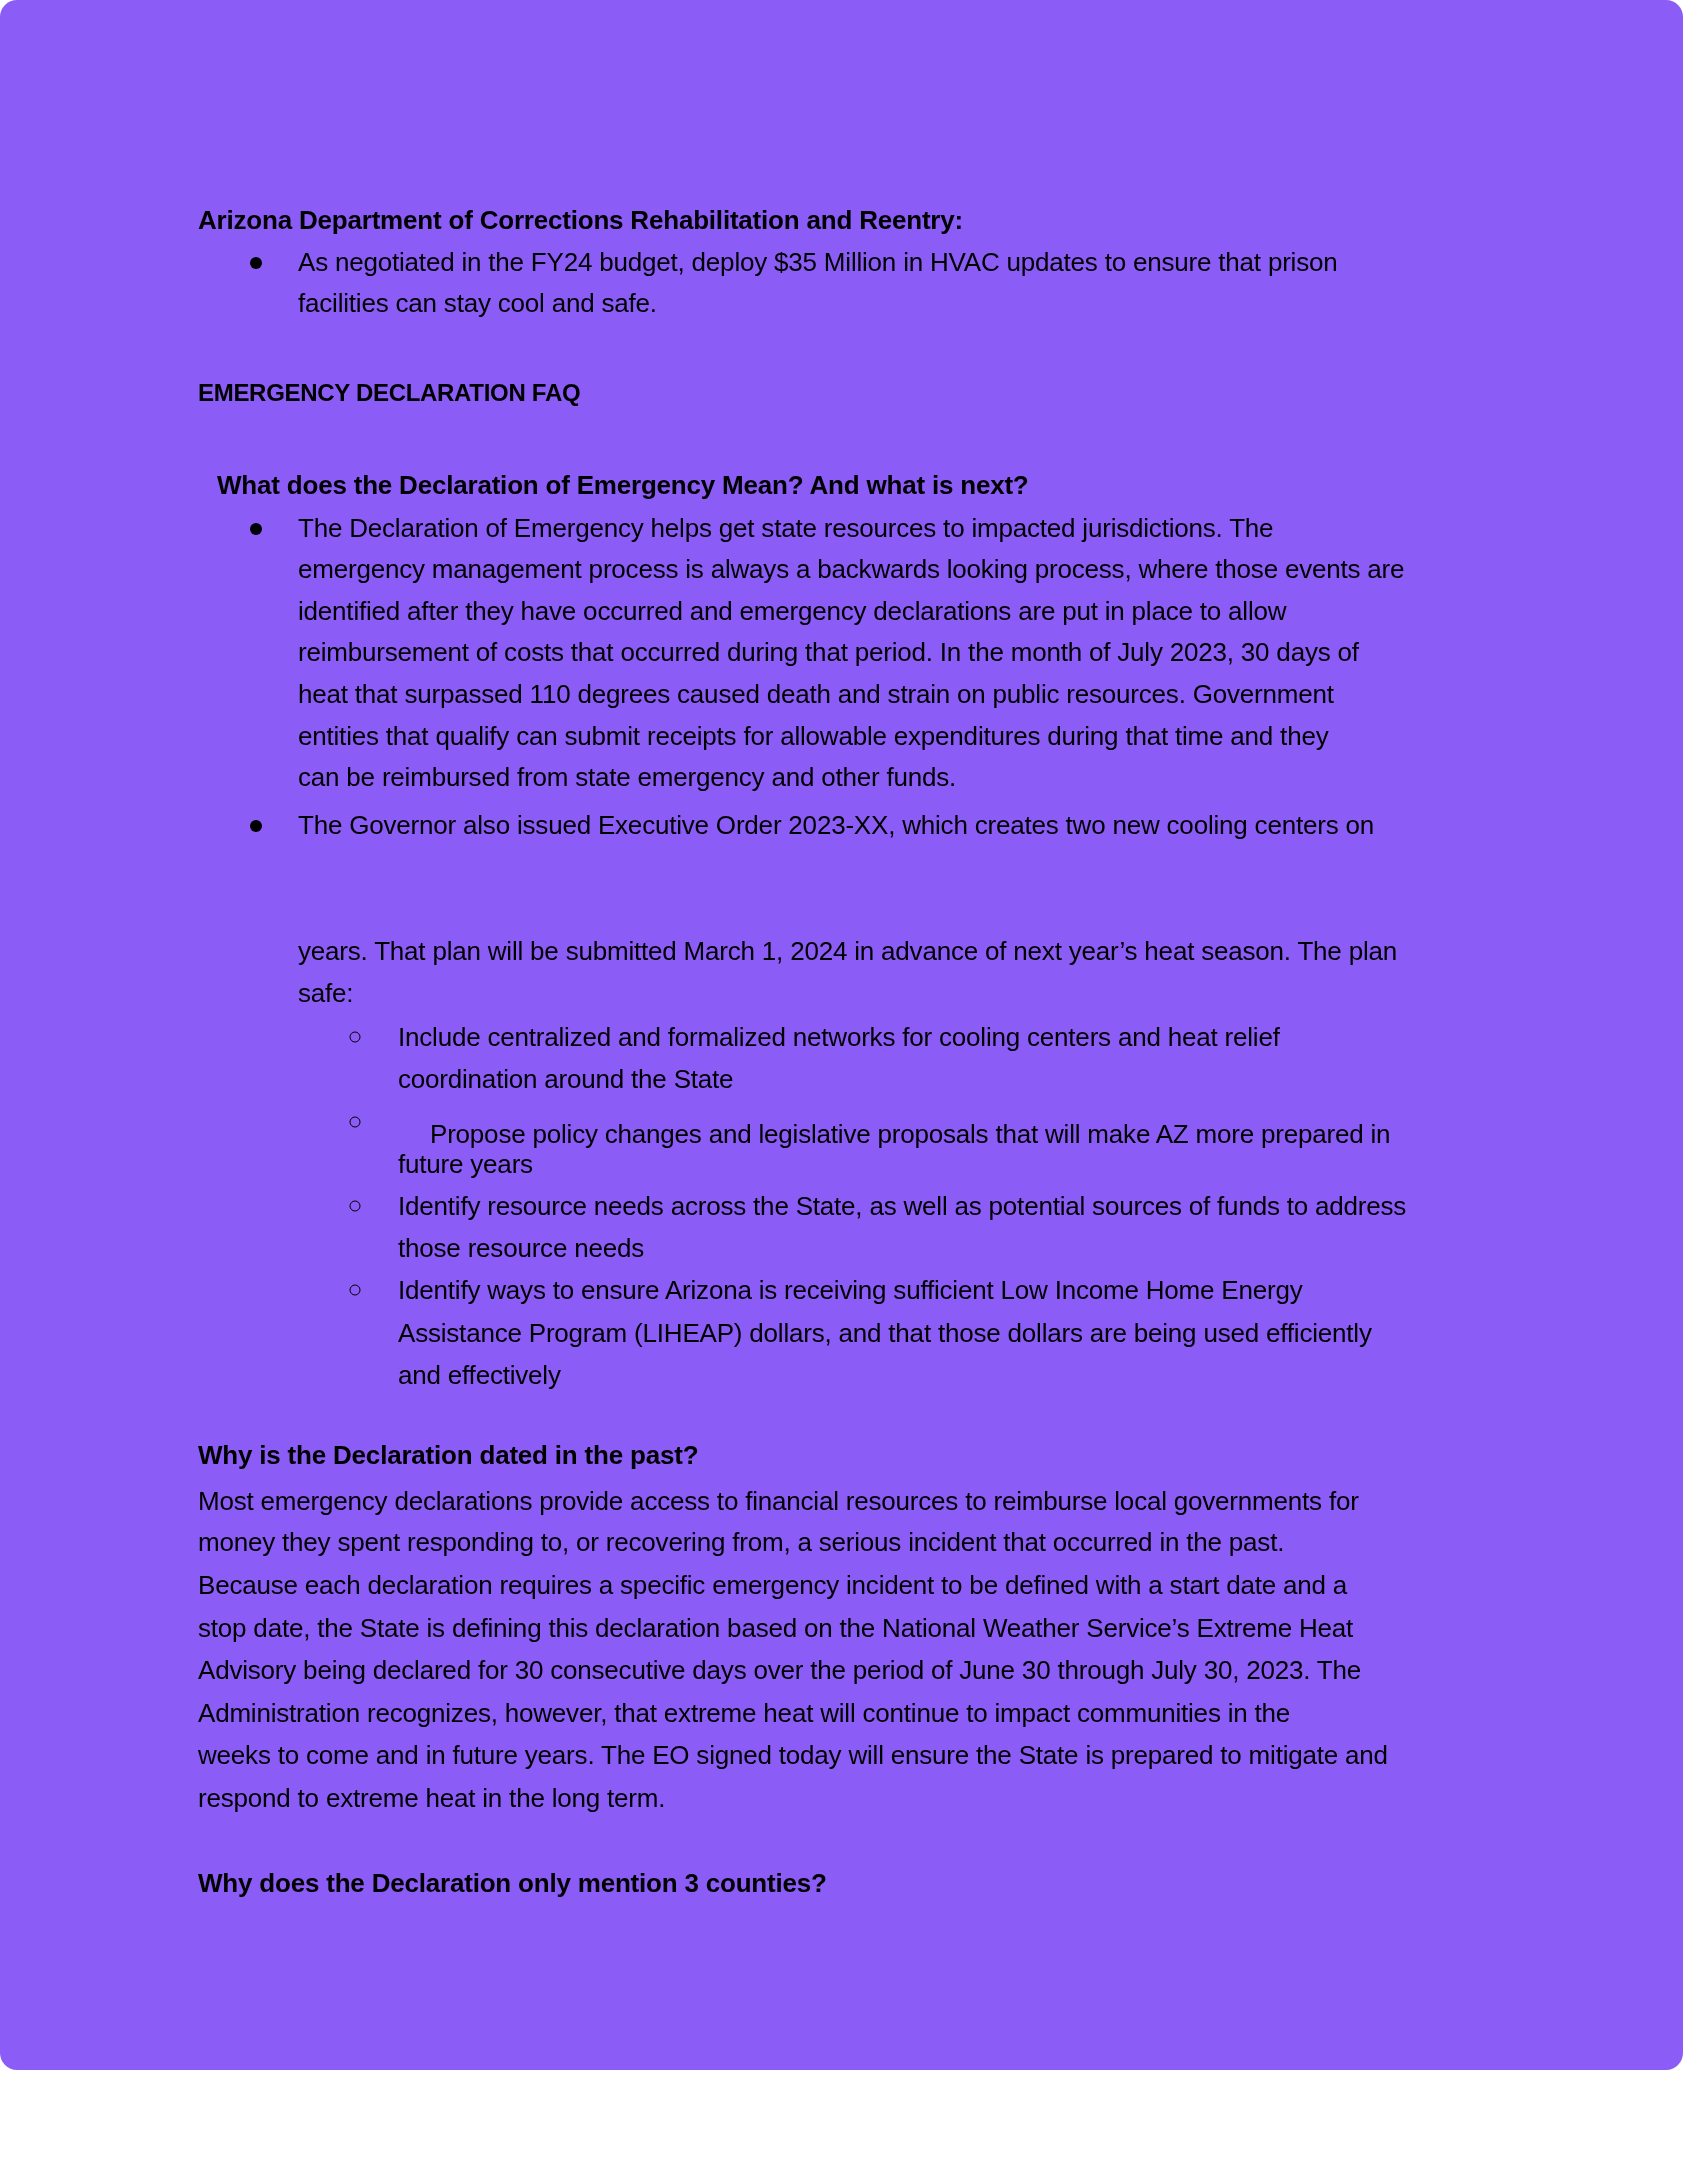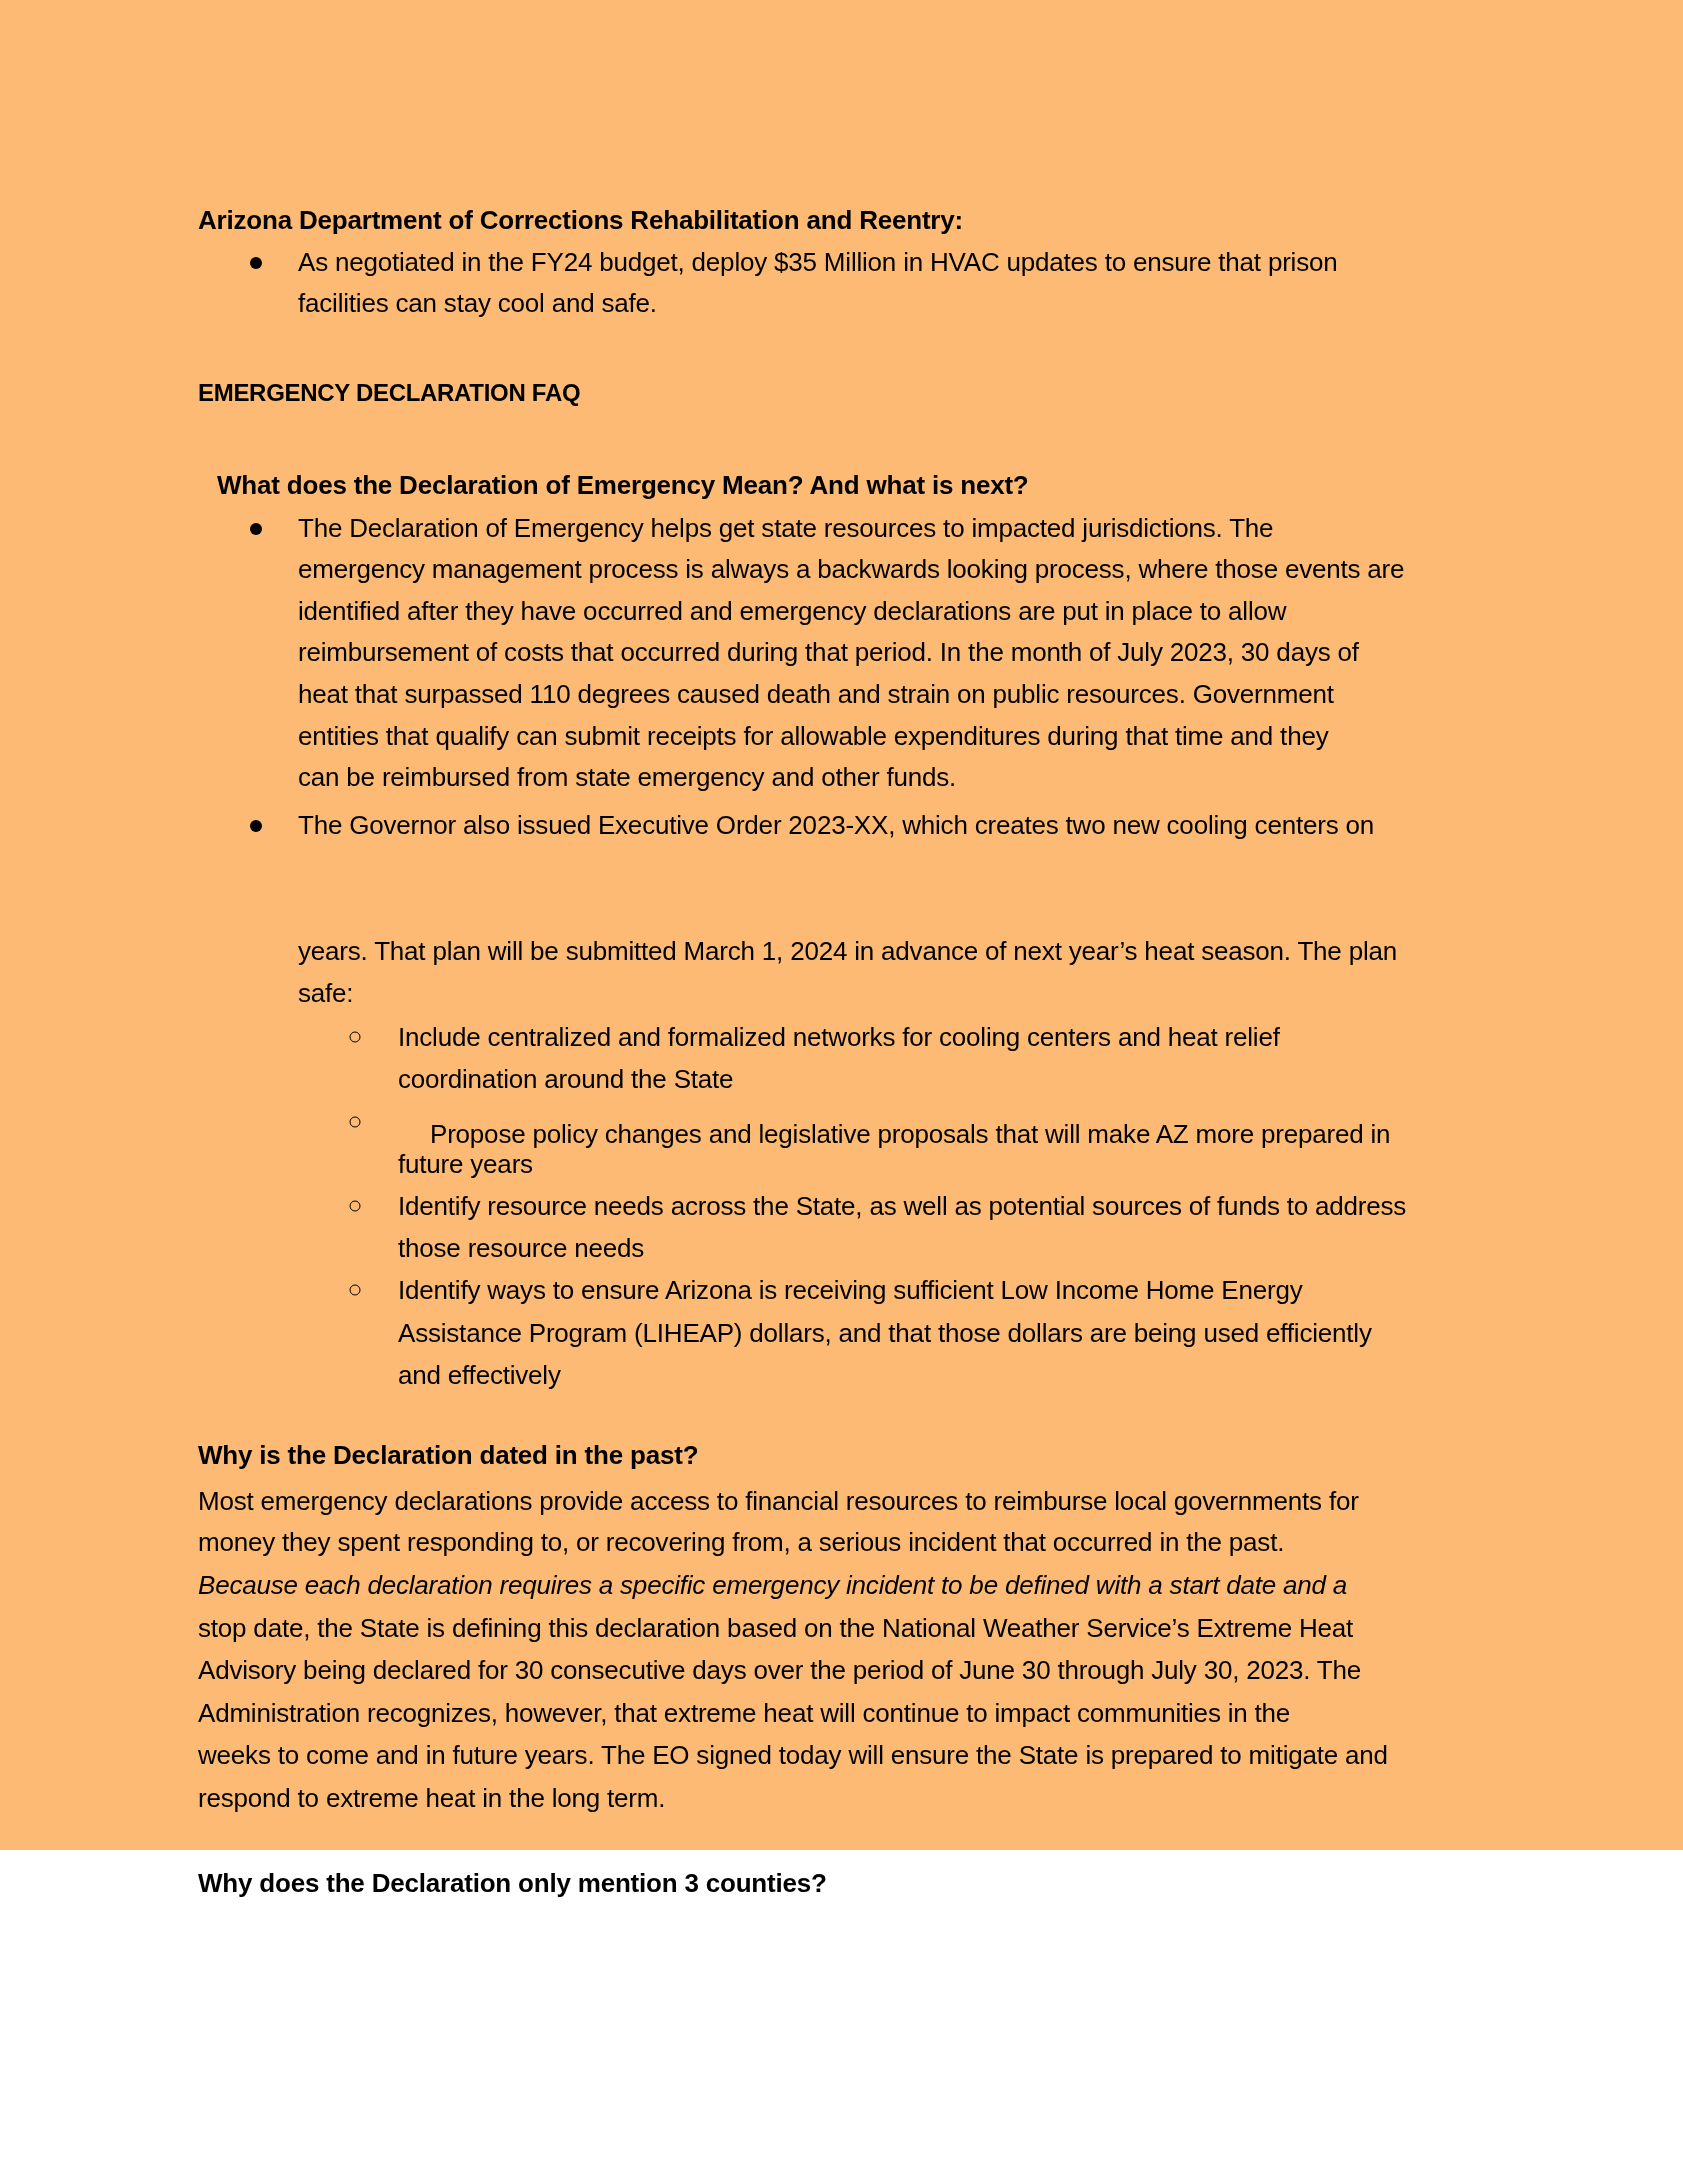--- a/index.html
+++ b/index.html
@@ -1,18 +1,18 @@
 <!DOCTYPE html>
 <html><head>
 <meta charset="utf-8">
 <style>
   html, body { margin: 0; padding: 0; background: #ffffff; }
   body { width: 1683px; height: 2178px; position: relative; overflow: hidden;
          font-family: "Liberation Sans", sans-serif; color: #000; }
-  .page { position: absolute; left: 0; top: 0; width: 1683px; height: 1850px; background: #fdba74; }
+  .page { position: absolute; left: 0; top: 0; width: 1683px; height: 2070px; background: #8b5cf6; border-radius: 17px; }
   .ln { position: absolute; white-space: nowrap; font-size: 26px; line-height: 32px;
         letter-spacing: -0.2px; transform: translateY(-50%); }
   .b { font-weight: bold; }
   .title { font-size: 24px; font-weight: bold; letter-spacing: -0.3px; }
   .dot { position: absolute; width: 12px; height: 12px; border-radius: 50%; background: #000;
          transform: translate(-50%, -50%); }
   .ring { position: absolute; width: 11px; height: 11px; border-radius: 50%; border: 1.5px solid #000;
           box-sizing: border-box; transform: translate(-50%, -50%); }
 </style>
 </head>
@@ -56,21 +56,21 @@
   <div class="ln" style="left:398px; top:1248px;">those resource needs</div>
 
   <span class="ring" style="left:355px; top:1290px;"></span>
   <div class="ln" style="left:398px; top:1290px;">Identify ways to ensure Arizona is receiving sufficient Low Income Home Energy</div>
   <div class="ln" style="left:398px; top:1333px;">Assistance Program (LIHEAP) dollars, and that those dollars are being used efficiently</div>
   <div class="ln" style="left:398px; top:1375px;">and effectively</div>
 
   <div class="ln b" style="left:198px; top:1455px;">Why is the Declaration dated in the past?</div>
   <div class="ln" style="left:198px; top:1501px;">Most emergency declarations provide access to financial resources to reimburse local governments for</div>
   <div class="ln" style="left:198px; top:1542px;">money they spent responding to, or recovering from, a serious incident that occurred in the past.</div>
-  <div class="ln" style="left:198px; top:1585px;font-style:italic;">Because each declaration requires a specific emergency incident to be defined with a start date and a</div>
+  <div class="ln" style="left:198px; top:1585px;">Because each declaration requires a specific emergency incident to be defined with a start date and a</div>
   <div class="ln" style="left:198px; top:1628px;">stop date, the State is defining this declaration based on the National Weather Service’s Extreme Heat</div>
   <div class="ln" style="left:198px; top:1670px;">Advisory being declared for 30 consecutive days over the period of June 30 through July 30, 2023. The</div>
   <div class="ln" style="left:198px; top:1713px;">Administration recognizes, however, that extreme heat will continue to impact communities in the</div>
   <div class="ln" style="left:198px; top:1755px;">weeks to come and in future years. The EO signed today will ensure the State is prepared to mitigate and</div>
   <div class="ln" style="left:198px; top:1798px;">respond to extreme heat in the long term.</div>
 
   <div class="ln b" style="left:198px; top:1883px;">Why does the Declaration only mention 3 counties?</div>
 
 </div>
 

